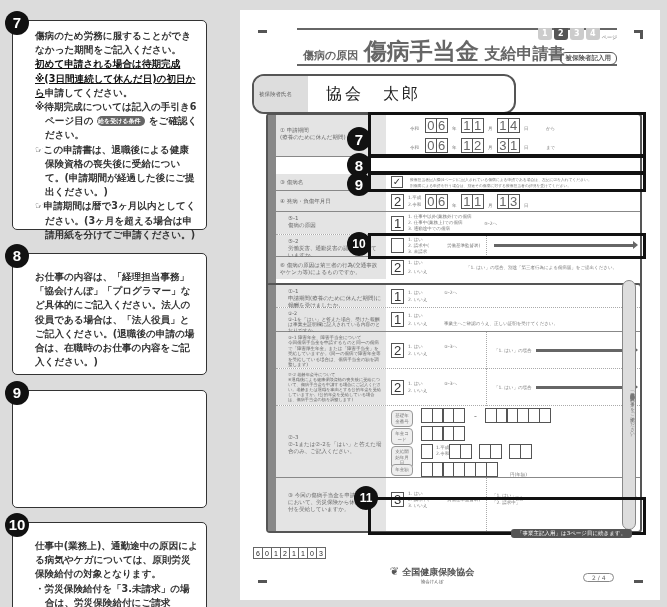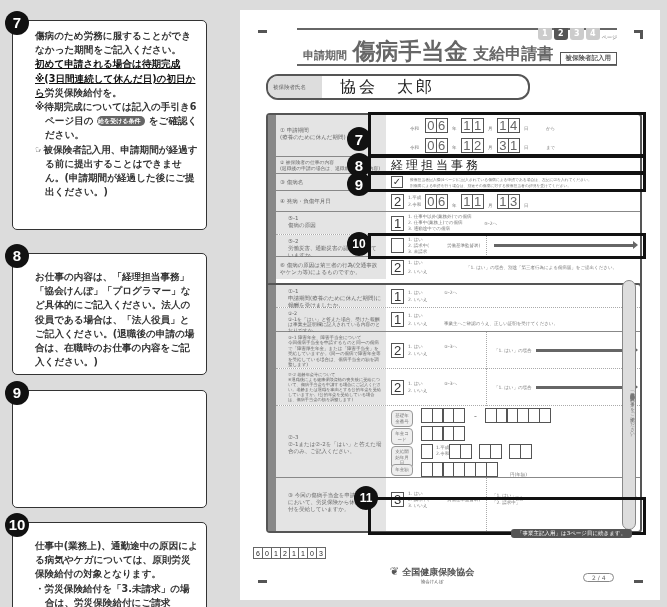--- a/index.html
+++ b/index.html
@@ -12,22 +12,22 @@
 .indent{padding-left:10px;text-indent:-10px}
 .page{position:absolute;left:240px;top:10px;width:420px;height:590px;background:#fff}
 .corner{position:absolute;background:#555}
 .title-bar{position:absolute;left:57px;top:18px;width:320px;height:38px;border-top:2px solid #666;border-bottom:2px solid #666}
 .title{position:absolute;left:6px;top:6px;font-weight:bold;color:#666;white-space:nowrap}
 .title .s1{font-size:11px}.title .s2{font-size:23px}.title .s3{font-size:16px}
 .pages{position:absolute;right:0;top:-2px;display:flex;gap:2px;font-size:8px;color:#fff;font-weight:bold;align-items:flex-end}
 .pages span{background:#ccc;width:14px;height:12px;text-align:center;border-radius:0 0 3px 3px;line-height:12px}
 .pages span.on{background:#555}
 .pages em{font-style:normal;color:#999;font-size:5px}
-.tag{position:absolute;right:0;top:22px;font-size:6.5px;border:1.5px solid #555;border-radius:0;padding:1px 5px;color:#555;font-weight:bold}
-.namebox{position:absolute;left:26px;top:64px;width:264px;height:26px;border:2px solid #555;border-radius:12px;display:flex;overflow:hidden}
+.tag{position:absolute;right:0;top:22px;font-size:6.5px;border:1.5px solid #555;border-radius:6px;padding:1px 5px;color:#555;font-weight:bold}
+.namebox{position:absolute;left:12px;top:64px;width:264px;height:40px;border:2px solid #555;border-radius:12px;display:flex;overflow:hidden}
 .namebox .lab{width:54px;background:#ddd;font-size:5.5px;color:#666;display:flex;align-items:center;padding-left:5px}
 .namebox .val{font-family:"DejaVu Serif",serif;font-size:16px;padding-left:18px;display:flex;align-items:center;letter-spacing:3px}
 .sec{position:absolute;left:26px;width:376px;border:2px solid #555;border-radius:4px;background:#fff}
 .sec .side{position:absolute;left:0;top:0;bottom:0;width:8px;background:#888}
 .row{position:absolute;left:8px;right:0;border-bottom:1px solid #888}
 .row .l{position:absolute;left:0;top:0;bottom:0;width:110px;background:#e4e4e4;font-size:5.5px;color:#666;padding:3px 4px;line-height:7px}
 .row .r{position:absolute;left:110px;right:0;top:0;bottom:0;font-size:5px;color:#666}
 .box{position:absolute;border:1.2px solid #555;background:#fff;font-size:13px;text-align:center;color:#333;font-family:"Liberation Sans",sans-serif}
 .dig{position:absolute;display:flex}
 .dig span{width:12px;height:15px;border:1.2px solid #555;margin-left:-1.2px;font-size:13px;line-height:13px;text-align:center;font-family:"Liberation Sans",sans-serif}
@@ -43,23 +43,24 @@
 .org{position:absolute;left:150px;top:555px;font-size:9px;color:#555;font-weight:bold}
 .org small{display:block;font-size:4.5px;text-align:center;font-weight:normal}
 .pgnum{position:absolute;left:343px;top:563px;border:1px solid #888;border-radius:6px;font-size:6px;padding:0 8px;color:#666}
 </style>
 </head>
 <body>
 
 <div class="note" style="top:20px;height:210px">
   <div class="badge">7</div>
   <div>傷病のため労務に服することができなかった期間をご記入ください。</div>
-  <div><span class="u">初めて申請される場合は待期完成※(3日間連続して休んだ日)の初日から</span><span>労災保険給付を。</span></div>
+  <div><span class="u">初めて申請される場合は待期完成※(3日間連続して休んだ日)の初日から</span><span>申請してください。</span></div>
   <div class="indent"><span>※待期完成については記入の手引き6ページ目の</span> <span class="pill">支給を受ける条件</span> <span>をご確認ください。</span></div>
-  <div class="indent">☞被保険者記入用、申請期間が経過する前に提出することはできません。(申請期間が経過した後にご提出ください。)</div>
+  <div class="indent">☞この申請書は、退職後による健康保険資格の喪失後に受給について。(申請期間が経過した後にご提出ください。)</div>
+  <div class="indent">☞申請期間は暦で3ヶ月以内としてください。(3ヶ月を超える場合は申請用紙を分けてご申請ください。)</div>
 </div>
 
 <div class="note" style="top:253px;height:122px;padding-top:16px">
   <div class="badge">8</div>
   <div>お仕事の内容は、「経理担当事務」「協会けんぽ」「プログラマー」など具体的にご記入ください。法人の役員である場合は、「法人役員」とご記入ください。(退職後の申請の場合は、在職時のお仕事の内容をご記入ください。)</div>
 </div>
 
 <div class="note" style="top:390px;height:118px;padding-top:16px">
   <div class="badge">9</div>
 </div>
@@ -70,21 +71,21 @@
   <div class="indent">・労災保険給付を「3.未請求」の場合は、労災保険給付にご請求</div>
 </div>
 
 <div class="page">
   <div class="corner" style="left:18px;top:20px;width:9px;height:3px"></div>
   <div class="corner" style="left:394px;top:20px;width:9px;height:3px"></div>
   <div class="corner" style="left:400px;top:20px;width:3px;height:9px"></div>
 
   <div class="title-bar">
     <div class="title">
-      <span class="s1">申請期間</span>
+      <span class="s1">傷病の原因</span>
       <span class="s2">傷病手当金</span>
       <span class="s3">支給申請書</span>
     </div>
     <div class="pages">
       <span>1</span>
       <span class="on">2</span>
       <span>3</span>
       <span>4</span>
       <em>ページ</em>
     </div>
@@ -133,25 +134,20 @@
         <span class="tiny" style="left:102px;top:30px">月</span>
         <div class="dig" style="left:112px;top:23px">
             <span>3</span>
             <span>1</span>
           </div>
         <span class="tiny" style="left:138px;top:30px">日</span>
         <span class="tiny" style="left:160px;top:30px">まで</span>
       </div>
     </div>
 
-    <div class="row" style="top:42px;height:17px">
-      <div class="l" style="white-space:pre-line;font-size:4.8px;line-height:5.5px">② 被保険者の仕事の内容
-(退職後の申請の場合は、退職前の仕事の内容)</div>
-      <div class="r" style="font-family:'DejaVu Serif',serif;font-size:12px;color:#222;padding-left:5px;letter-spacing:3px;line-height:16px">経理担当事務</div>
-    </div>
 
     <div class="row" style="top:59px;height:17px">
       <div class="l" style="padding-top:5px">③ 傷病名</div>
       <div class="r">
         <div class="box" style="left:5px;top:2px;width:12px;height:12px;font-size:10px;line-height:10px">✓</div>
         <span class="tiny" style="left:24px;top:3px;font-size:3.8px">療養担当者記入欄(4ページ)に記入されている傷病による申請である場合は、左記に☑を入れてください。</span>
         <span class="tiny" style="left:24px;top:9px;font-size:3.8px">別傷病による申請を行う場合は、別途その傷病に対する療養担当者の証明を受けてください。</span>
       </div>
     </div>
 

